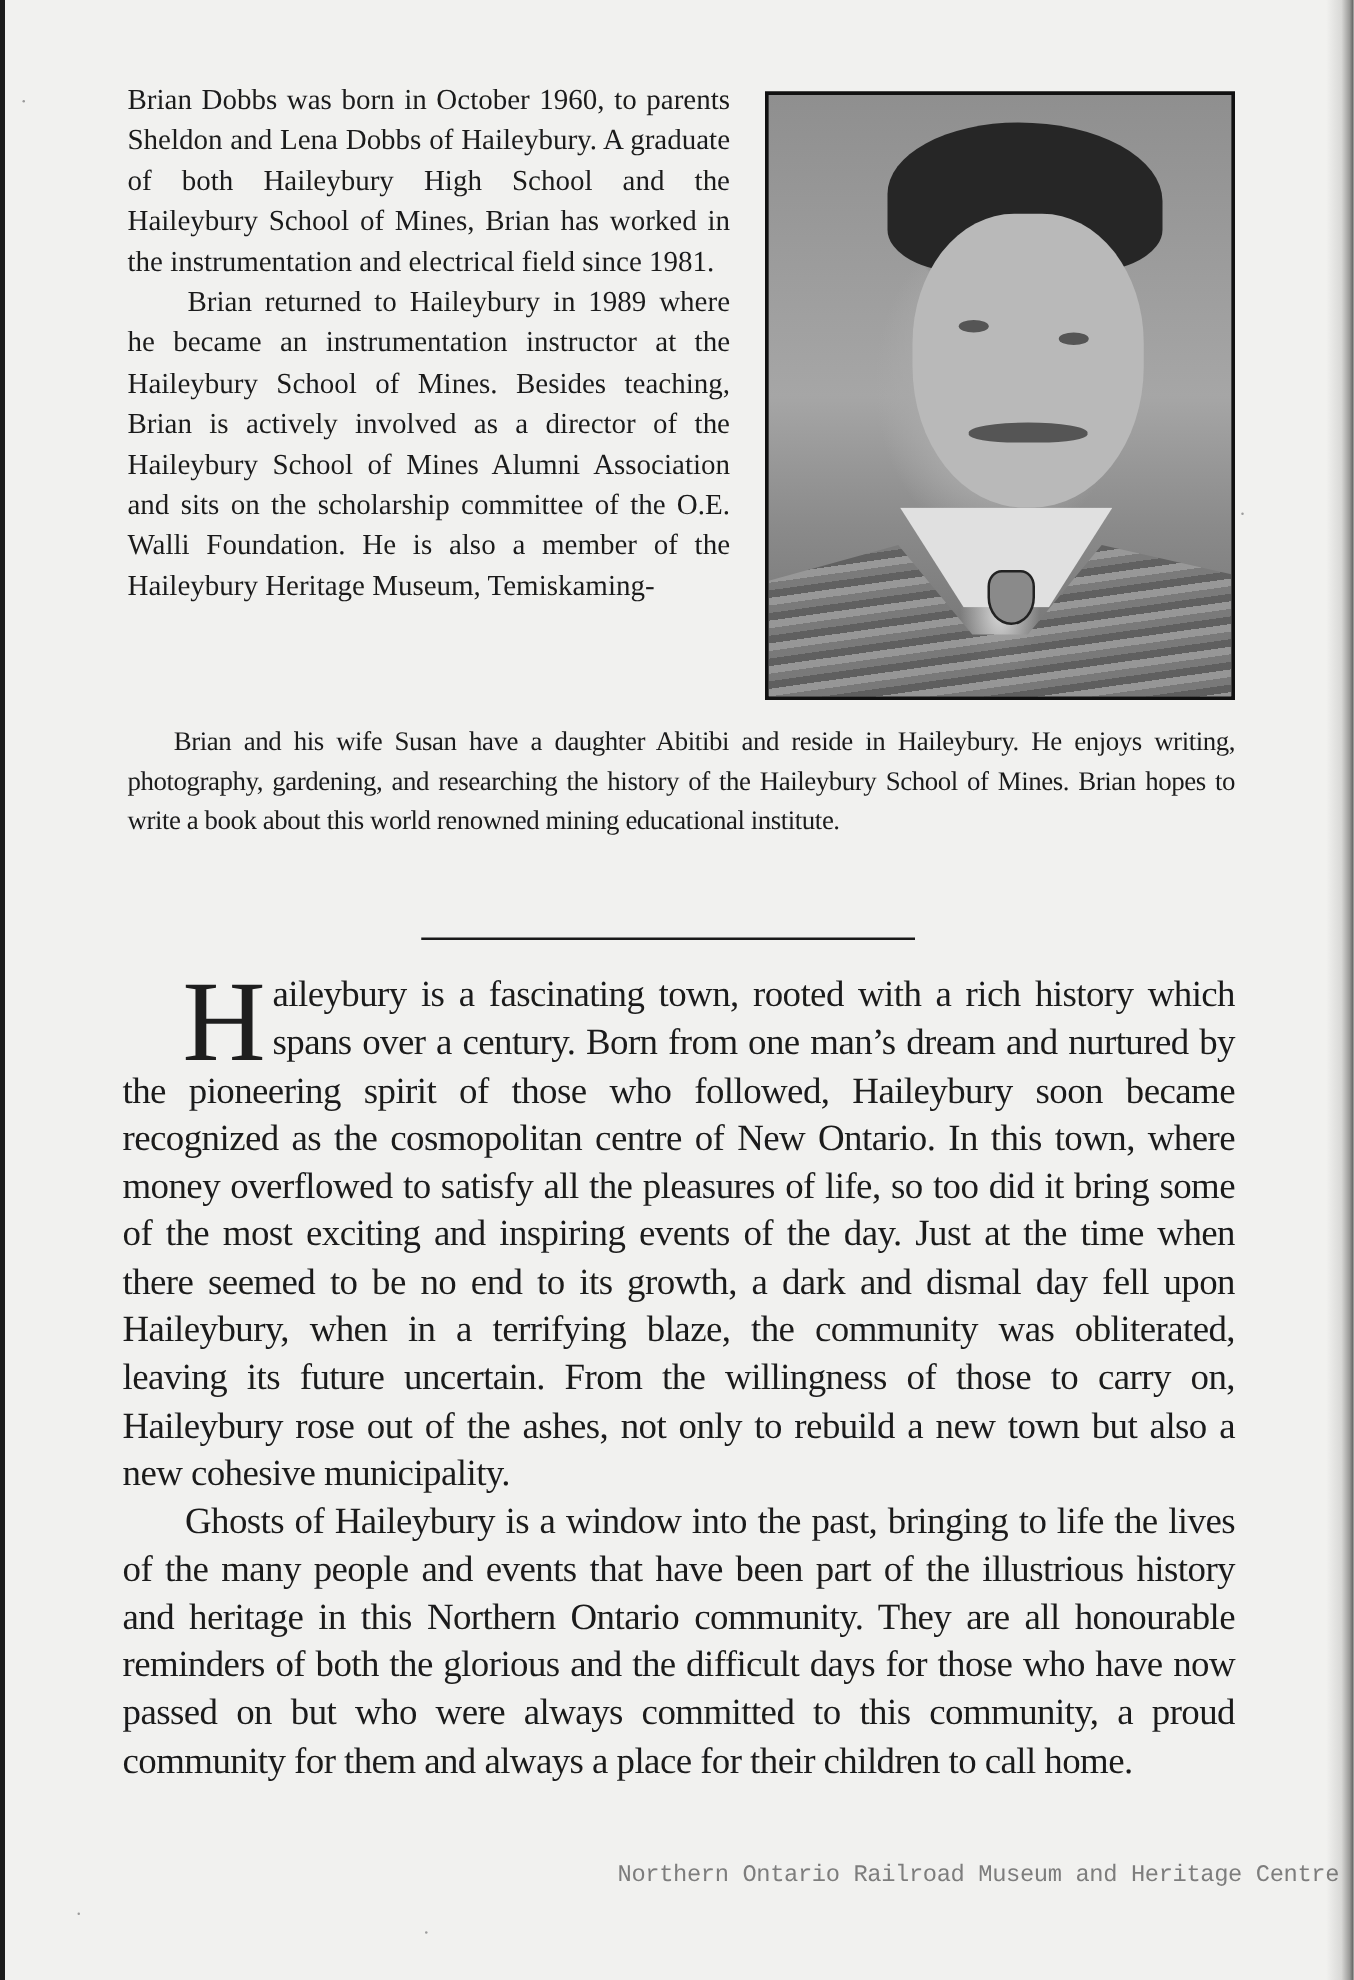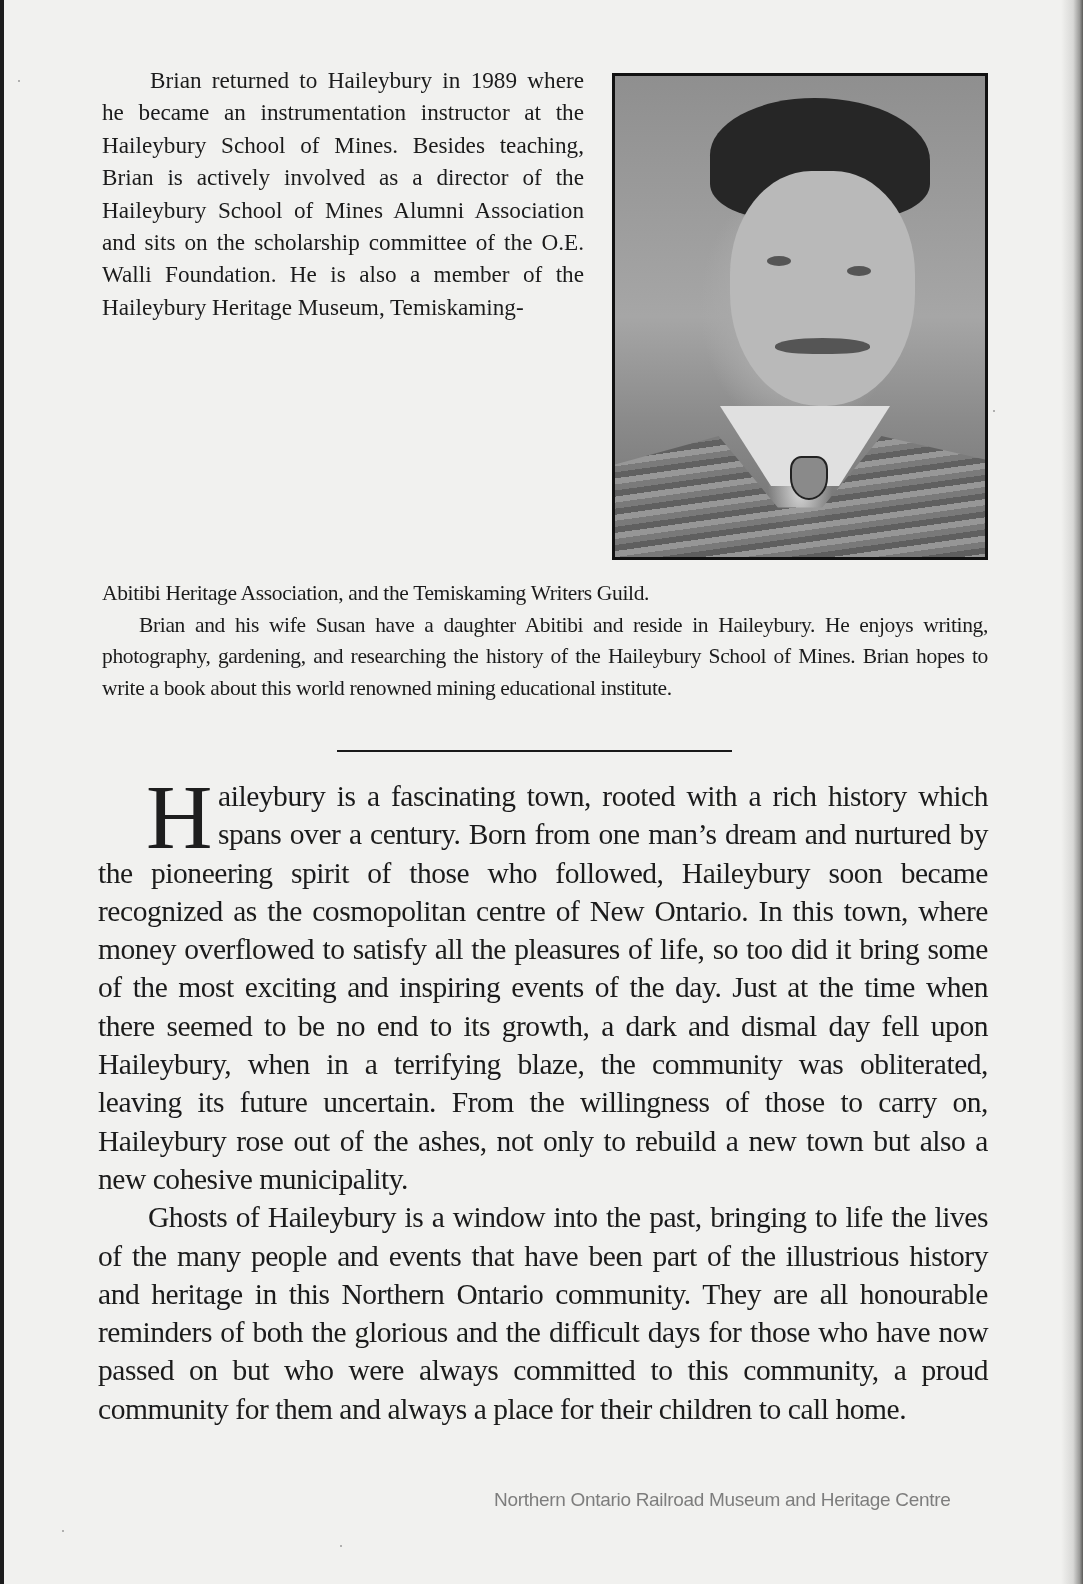--- a/index.html
+++ b/index.html
@@ -167,21 +167,21 @@
       color: #1e1e1e;
       font-family: "Liberation Serif", "DejaVu Serif", serif;
     }
     .book-title {
     }
 
     .watermark {
       position: absolute;
       left: 494px;
       top: 1489px;
-      font-family: Liberation Sans, sans-serif;
+      font-family: Liberation Mono, monospace;
       font-size: 19px;
       color: rgba(80, 80, 80, 0.72);
       letter-spacing: -0.3px;
       white-space: nowrap;
     }
 
     .speck {
       position: absolute;
       width: 2px; height: 2px;
       background: #9a9a9a;
@@ -200,25 +200,25 @@
     <div class="face"></div>
     <div class="eye l"></div>
     <div class="eye r"></div>
     <div class="mustache"></div>
     <div class="collar"></div>
     <div class="sweater"></div>
     <div class="tie"></div>
   </div>
 
   <div class="bio-text">
+    <p>Brian Dobbs was born in October 1960, to parents Sheldon and Lena Dobbs of Haileybury. A graduate of both Haileybury High School and the Haileybury School of Mines, Brian has worked in the instrumentation and electrical field since 1981.</p>
     <p class="indent">Brian returned to Haileybury in 1989 where he became an instrumentation instructor at the Haileybury School of Mines. Besides teaching, Brian is actively involved as a director of the Haileybury School of Mines Alumni Association and sits on the scholarship committee of the O.E. Walli Foundation. He is also a member of the Haileybury Heritage Museum, Temiskaming-</p>
   </div>
 
   <div class="bio-wide">
-    <p class="noindent">Abitibi Heritage Association, and the Temiskaming Writers Guild.</p>
     <p class="indent">Brian and his wife Susan have a daughter Abitibi and reside in Haileybury. He enjoys writing, photography, gardening, and researching the history of the Haileybury School of Mines. Brian hopes to write a book about this world renowned mining educational institute.</p>
   </div>
 
   <div class="divider"></div>
 
   <div class="blurb">
     <p><span class="drop-cap">H</span><span>aileybury is a fascinating town, rooted with a rich history which spans over a century. Born from one man’s dream and nurtured by the pioneering spirit of those who followed, Haileybury soon became recognized as the cosmopolitan centre of New Ontario. In this town, where money overflowed to satisfy all the pleasures of life, so too did it bring some of the most exciting and inspiring events of the day. Just at the time when there seemed to be no end to its growth, a dark and dismal day fell upon Haileybury, when in a terrifying blaze, the community was obliterated, leaving its future uncertain. From the willingness of those to carry on, Haileybury rose out of the ashes, not only to rebuild a new town but also a new cohesive municipality.</span></p>
     <p class="indent"><span class="book-title">Ghosts of Haileybury</span><span> is a window into the past, bringing to life the lives of the many people and events that have been part of the illustrious history and heritage in this Northern Ontario community. They are all honourable reminders of both the glorious and the difficult days for those who have now passed on but who were always committed to this community, a proud community for them and always a place for their children to call home.</span></p>
   </div>
 

